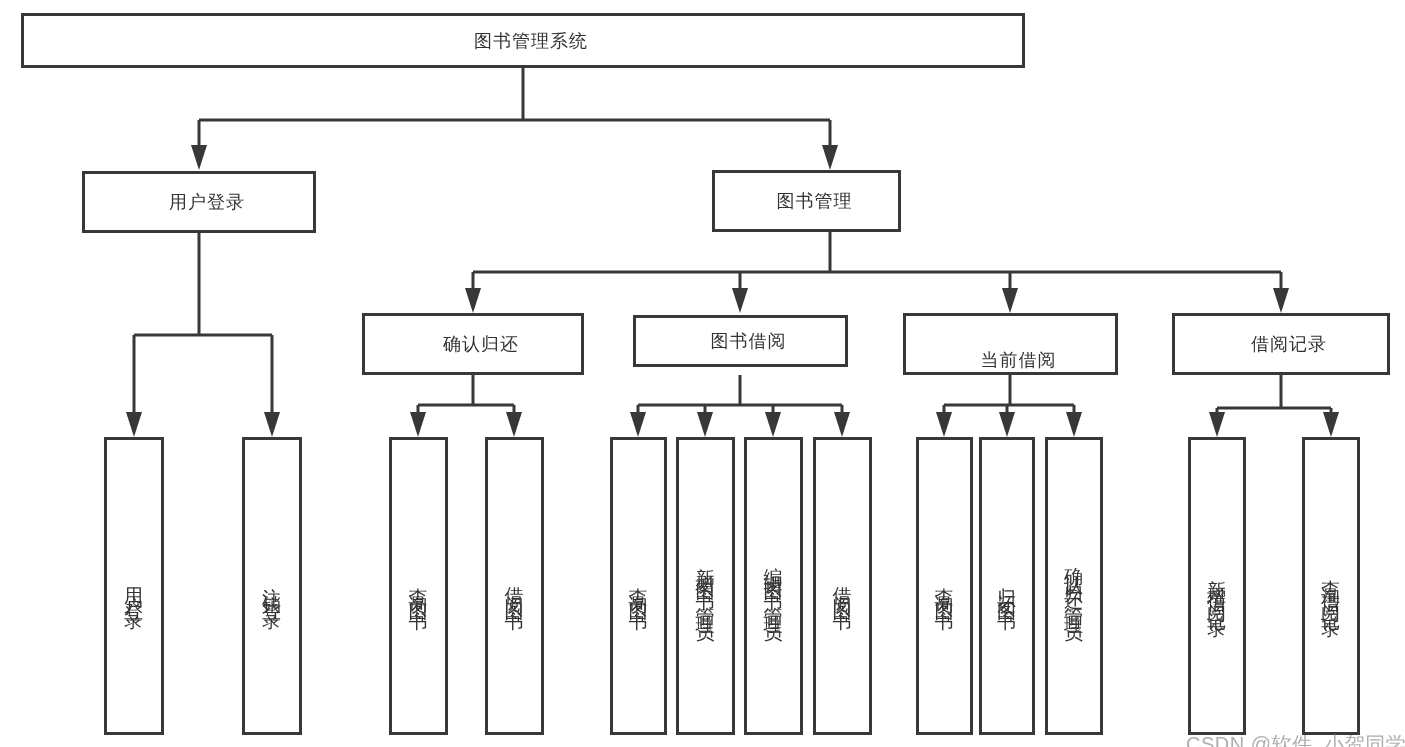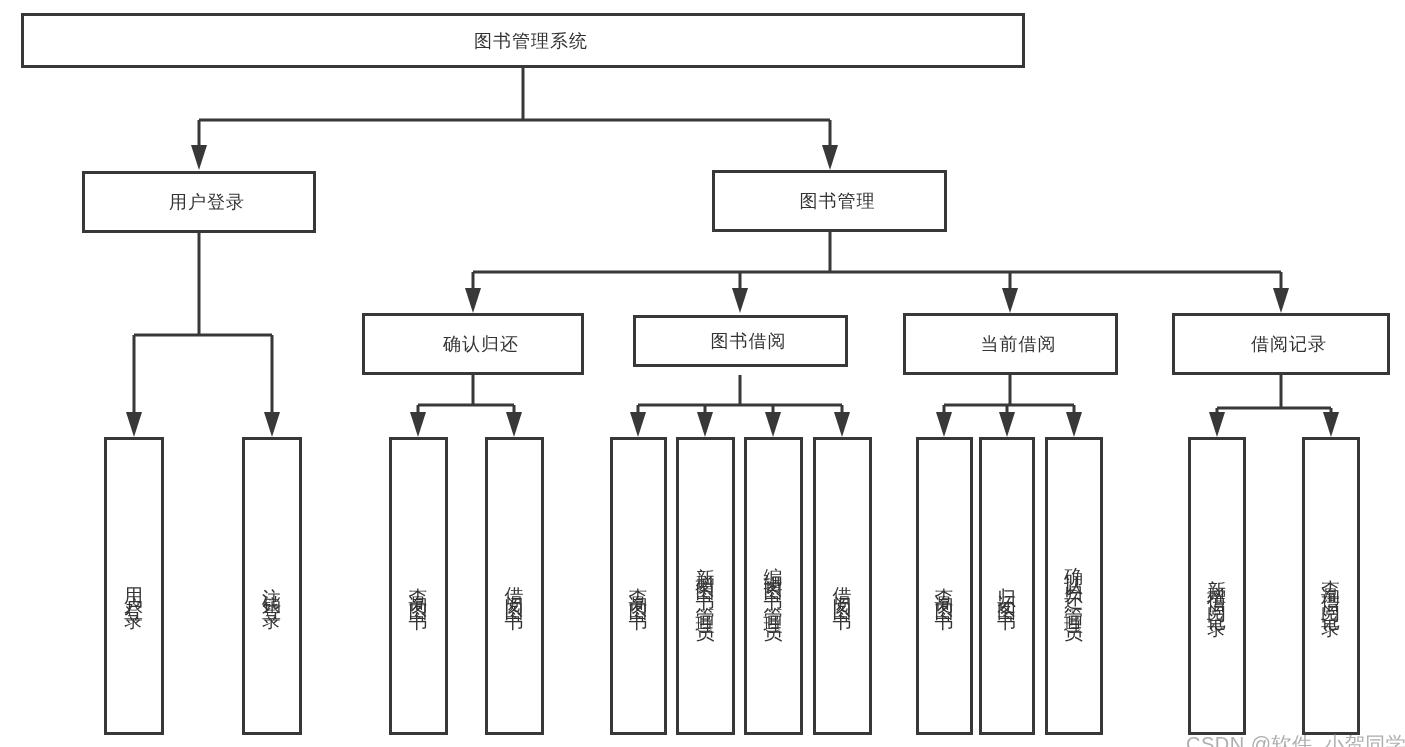--- a/index.html
+++ b/index.html
@@ -90,31 +90,31 @@
     </g>
   </svg>
 
   <div class="box h root-label" style="left:21px;top:13px;width:1004px;height:55px;">
     <span>图书管理系统</span>
   </div>
 
   <div class="box h" style="left:82px;top:171px;width:234px;height:62px;">
     <span>用户登录</span>
   </div>
-  <div class="box h" style="left:712px;top:170px;width:235px;height:62px;">
+  <div class="box h" style="left:712px;top:170px;width:189px;height:62px;">
     <span>图书管理</span>
   </div>
 
   <div class="box h" style="left:362px;top:313px;width:222px;height:62px;">
     <span>确认归还</span>
   </div>
   <div class="box h" style="left:633px;top:315px;width:215px;height:52px;">
     <span>图书借阅</span>
   </div>
-  <div class="box h" style="left:903px;top:313px;width:215px;height:62px;">
+  <div class="box h" style="left:903px;top:313px;width:215px;height:62px;align-items:flex-end;">
     <span>当前借阅</span>
   </div>
   <div class="box h" style="left:1172px;top:313px;width:218px;height:62px;">
     <span>借阅记录</span>
   </div>
 
   <div class="box v" style="left:104px;top:437px;width:60px;height:298px;">
     <span>用户登录</span>
   </div>
   <div class="box v" style="left:242px;top:437px;width:60px;height:298px;">

